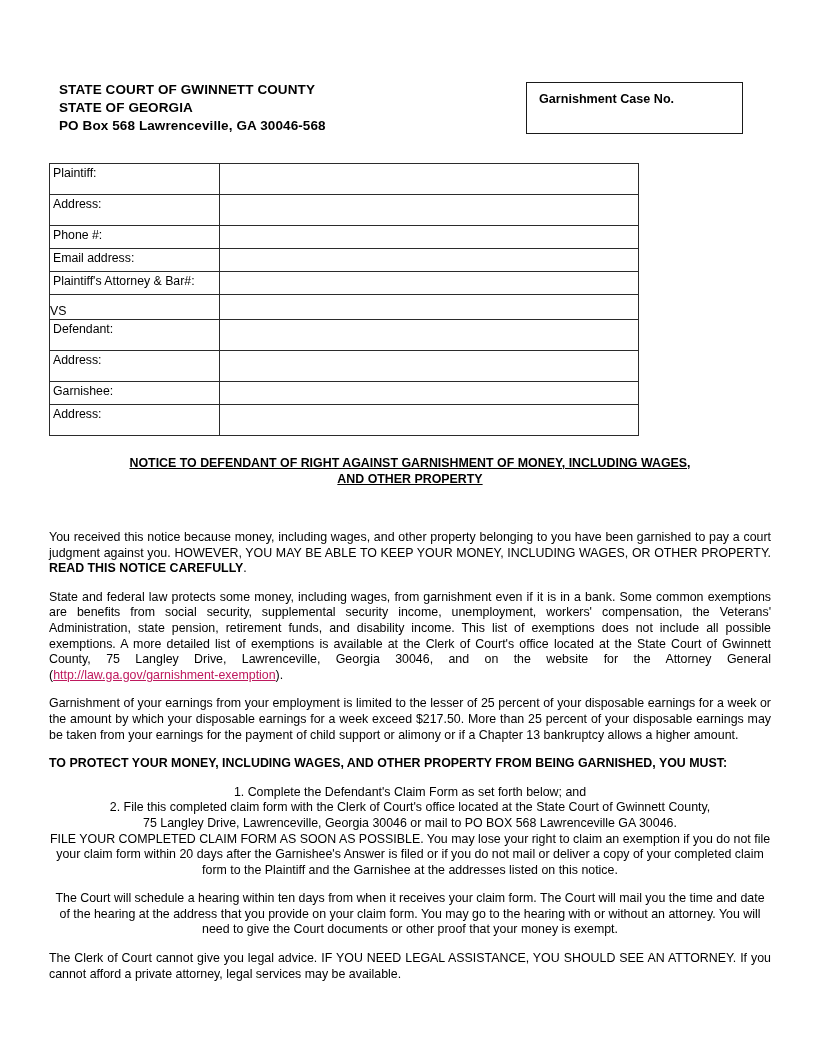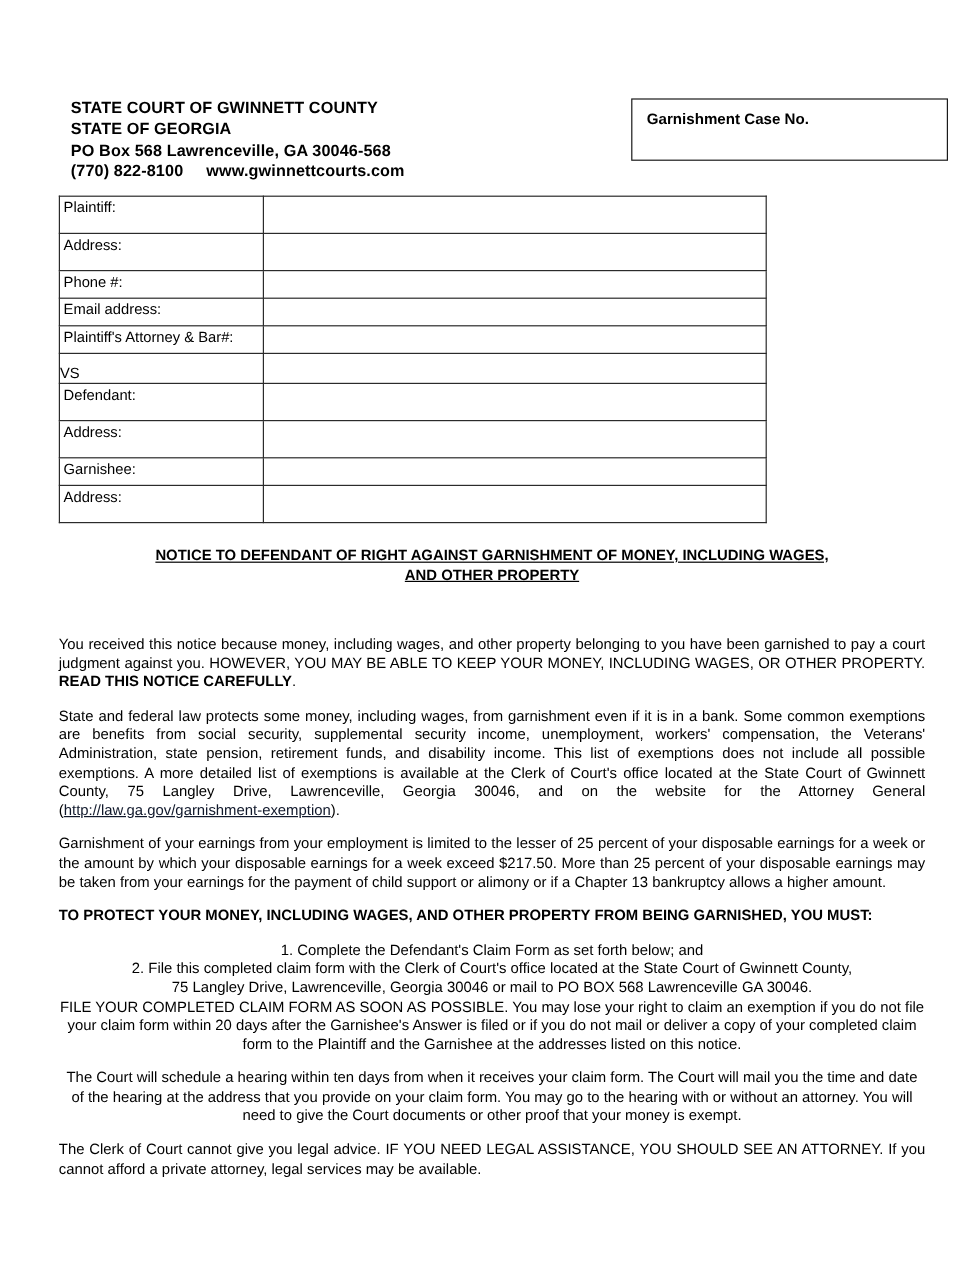--- a/index.html
+++ b/index.html
@@ -36,21 +36,21 @@
     font-weight: bold;
     line-height: 17.8px;
     white-space: pre;
     letter-spacing: 0.1px;
   }
 
   .case-box {
     position: absolute;
     left: 526px;
     top: 62px;
-    width: 264px;
+    width: 217px;
     height: 52px;
     border: 1.6px solid #1a1a1a;
     box-sizing: border-box;
   }
   .case-box-label {
     position: absolute;
     left: 12px;
     top: 9px;
     font-size: 12.6px;
     font-weight: bold;
@@ -111,36 +111,35 @@
   }
   .para {
     text-align: justify;
     margin: 0 0 13px 0;
   }
   .para.left {
     text-align: center;
   }
   .para b { font-weight: bold; }
   .link {
-    color: #0f172a;
+    color: #be185d;
     text-decoration: underline;
   }
   .tight { margin-bottom: 0; }
   .gap-sm { margin-bottom: 13px; }
 </style>
 </head>
 <body>
 
 <div class="page">
 
   <div class="header-block">
     <div class="header-line">STATE COURT OF GWINNETT COUNTY</div>
     <div class="header-line">STATE OF GEORGIA</div>
     <div class="header-line">PO Box 568 Lawrenceville, GA 30046-568</div>
-    <div class="header-line">(770) 822-8100     www.gwinnettcourts.com</div>
   </div>
 
   <div class="case-box">
     <div class="case-box-label">Garnishment Case No.</div>
   </div>
 
   <table class="party-table">
     <tbody>
       <tr class="r-tall">
         <td class="col-label">Plaintiff:</td>

